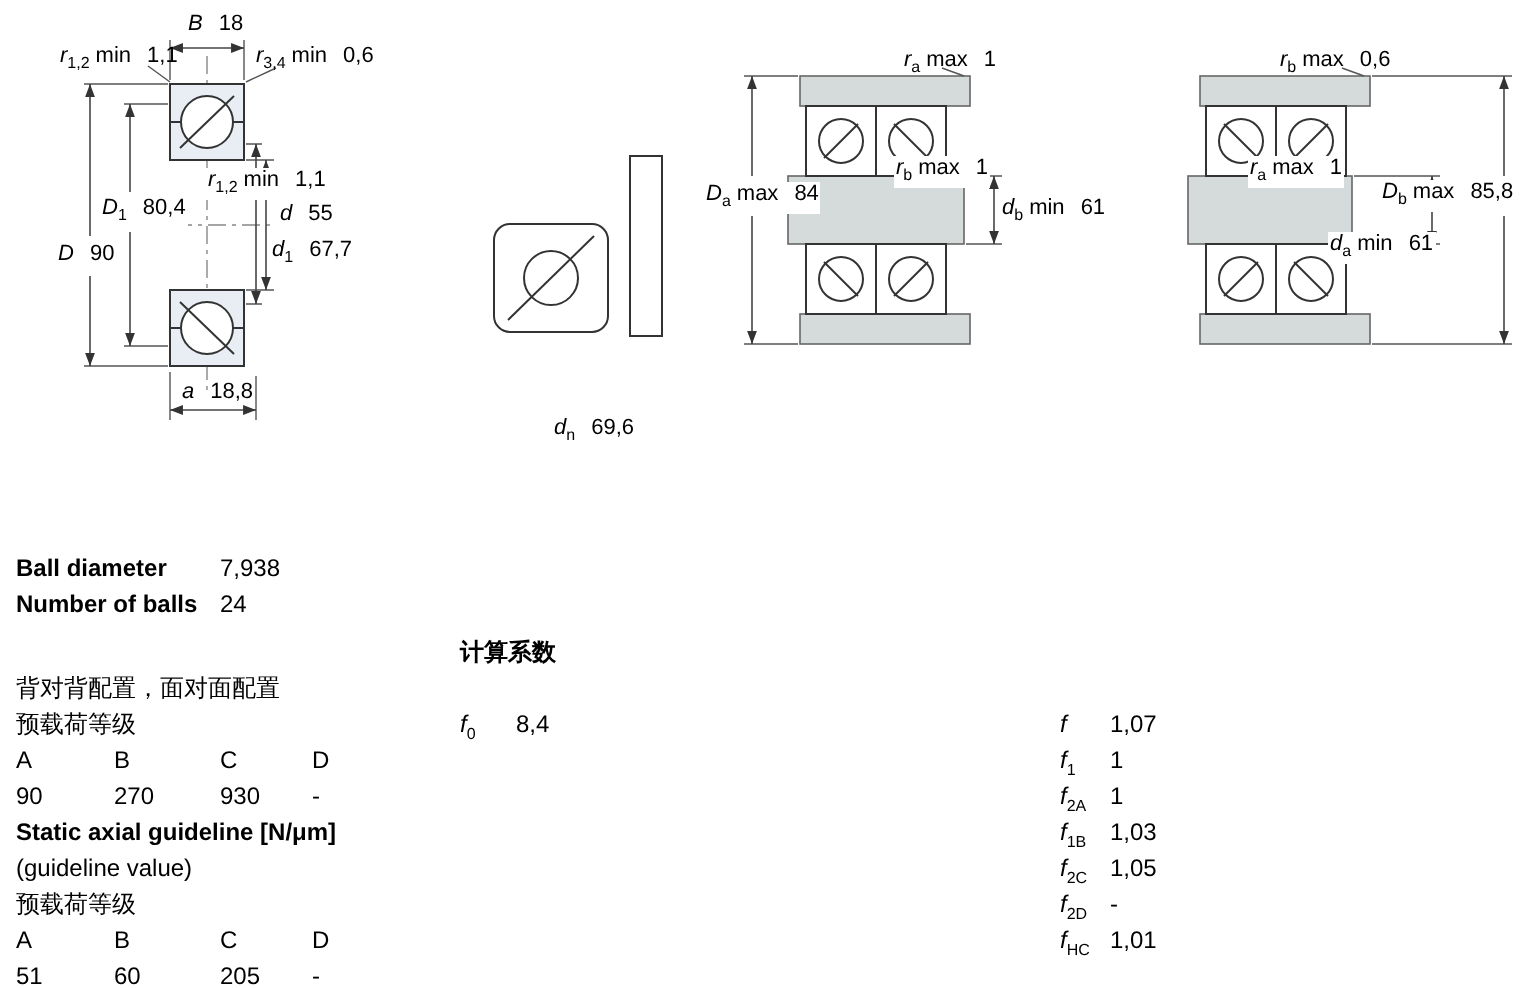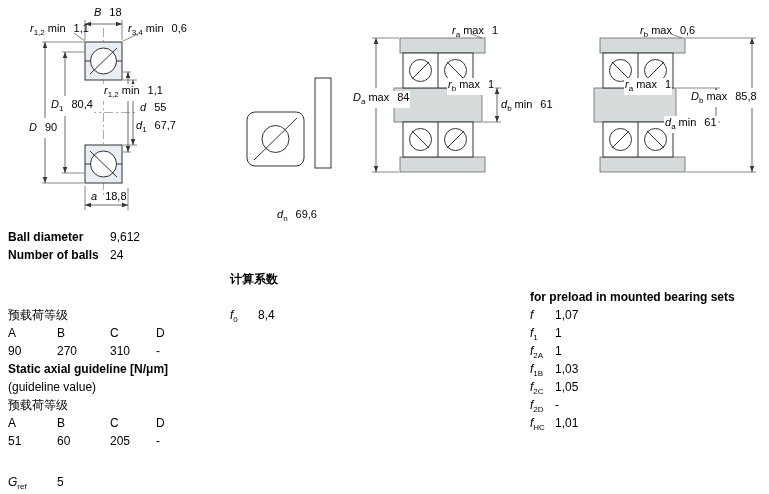--- a/index.html
+++ b/index.html
@@ -12,21 +12,21 @@
   .ring  { fill:#e9eef5; stroke:#333; stroke-width:1; }
   .ring2 { fill:#ffffff; stroke:#333; stroke-width:1; }
   .ball  { fill:#ffffff; stroke:#333; stroke-width:1; }
   .ln    { stroke:#333; stroke-width:1; fill:none; }
   .shade { fill:#d5dadb; stroke:#666; stroke-width:0.8; }
   .ext   { stroke:#555; stroke-width:0.7; fill:none; }
   .dimln { stroke:#444; stroke-width:0.8; fill:none; }
   .cl    { stroke:#888; stroke-width:0.7; stroke-dasharray:9 3 2 3; fill:none; }
 
   
-  .t   { position:absolute; font-size:12px; line-height:14px; white-space:nowrap; }
+  .t   { position:absolute; font-size:12px; line-height:14px; white-space:nowrap;margin-top:47px; }
   .b   { font-weight:bold; }
   .dim { position:absolute; font-size:11px; line-height:12px; white-space:nowrap; }
   .dim i, .var i { font-style:italic; }
   sub { font-size:8px; }
   .dim .sfx { margin-left:3px; }
   .dim .val { margin-left:8px; }
   .mask { background:#fff; padding:0 1px; }
 </style>
 </head>
 <body>
@@ -160,32 +160,33 @@
   <span class="dim mask" style="left:352px;top:91px"><i>D</i><sub>a</sub><span class="sfx">max</span><span class="val">84</span></span>
   <span class="dim mask" style="left:447px;top:78px"><i>r</i><sub>b</sub><span class="sfx">max</span><span class="val">1</span></span>
   <span class="dim mask" style="left:500px;top:98px"><i>d</i><sub>b</sub><span class="sfx">min</span><span class="val">61</span></span>
 
   <span class="dim" style="left:640px;top:24px"><i>r</i><sub>b</sub><span class="sfx">max</span><span class="val">0,6</span></span>
   <span class="dim mask" style="left:624px;top:78px"><i>r</i><sub>a</sub><span class="sfx">max</span><span class="val">1</span></span>
   <span class="dim mask" style="left:690px;top:90px"><i>D</i><sub>b</sub><span class="sfx">max</span><span class="val">85,8</span></span>
   <span class="dim mask" style="left:664px;top:116px"><i>d</i><sub>a</sub><span class="sfx">min</span><span class="val">61</span></span>
 
   <span class="t b" style="left:8px;top:230px">Ball diameter</span>
-  <span class="t" style="left:110px;top:230px">9,612</span>
+  <span class="t" style="left:110px;top:230px">7,938</span>
   <span class="t b" style="left:8px;top:248px">Number of balls</span>
   <span class="t" style="left:110px;top:248px">24</span>
 
+  <span class="t" style="left:8px;top:290px">背对背配置，面对面配置</span>
   <span class="t" style="left:8px;top:308px">预载荷等级</span>
   <span class="t" style="left:8px;top:326px">A</span>
   <span class="t" style="left:57px;top:326px">B</span>
   <span class="t" style="left:110px;top:326px">C</span>
   <span class="t" style="left:156px;top:326px">D</span>
   <span class="t" style="left:8px;top:344px">90</span>
   <span class="t" style="left:57px;top:344px">270</span>
-  <span class="t" style="left:110px;top:344px">310</span>
+  <span class="t" style="left:110px;top:344px">930</span>
   <span class="t" style="left:156px;top:344px">-</span>
 
   <span class="t b" style="left:8px;top:362px">Static axial guideline [N/μm]</span>
   <span class="t" style="left:8px;top:380px">(guideline value)</span>
   <span class="t" style="left:8px;top:398px">预载荷等级</span>
   <span class="t" style="left:8px;top:416px">A</span>
   <span class="t" style="left:57px;top:416px">B</span>
   <span class="t" style="left:110px;top:416px">C</span>
   <span class="t" style="left:156px;top:416px">D</span>
   <span class="t" style="left:8px;top:434px">51</span>
@@ -193,21 +194,20 @@
   <span class="t" style="left:110px;top:434px">205</span>
   <span class="t" style="left:156px;top:434px">-</span>
 
   <span class="t var" style="left:8px;top:475px"><i>G</i><sub>ref</sub></span>
   <span class="t" style="left:57px;top:475px">5</span>
 
   <span class="t b" style="left:230px;top:272px">计算系数</span>
   <span class="t var" style="left:230px;top:308px"><i>f</i><sub>0</sub></span>
   <span class="t" style="left:258px;top:308px">8,4</span>
 
-  <span class="t b" style="left:530px;top:290px">for preload in mounted bearing sets</span>
 
   <span class="t var" style="left:530px;top:308px"><i>f</i><sub></sub></span>
   <span class="t" style="left:555px;top:308px">1,07</span>
 
   <span class="t var" style="left:530px;top:326px"><i>f</i><sub>1</sub></span>
   <span class="t" style="left:555px;top:326px">1</span>
 
   <span class="t var" style="left:530px;top:344px"><i>f</i><sub>2A</sub></span>
   <span class="t" style="left:555px;top:344px">1</span>
 

